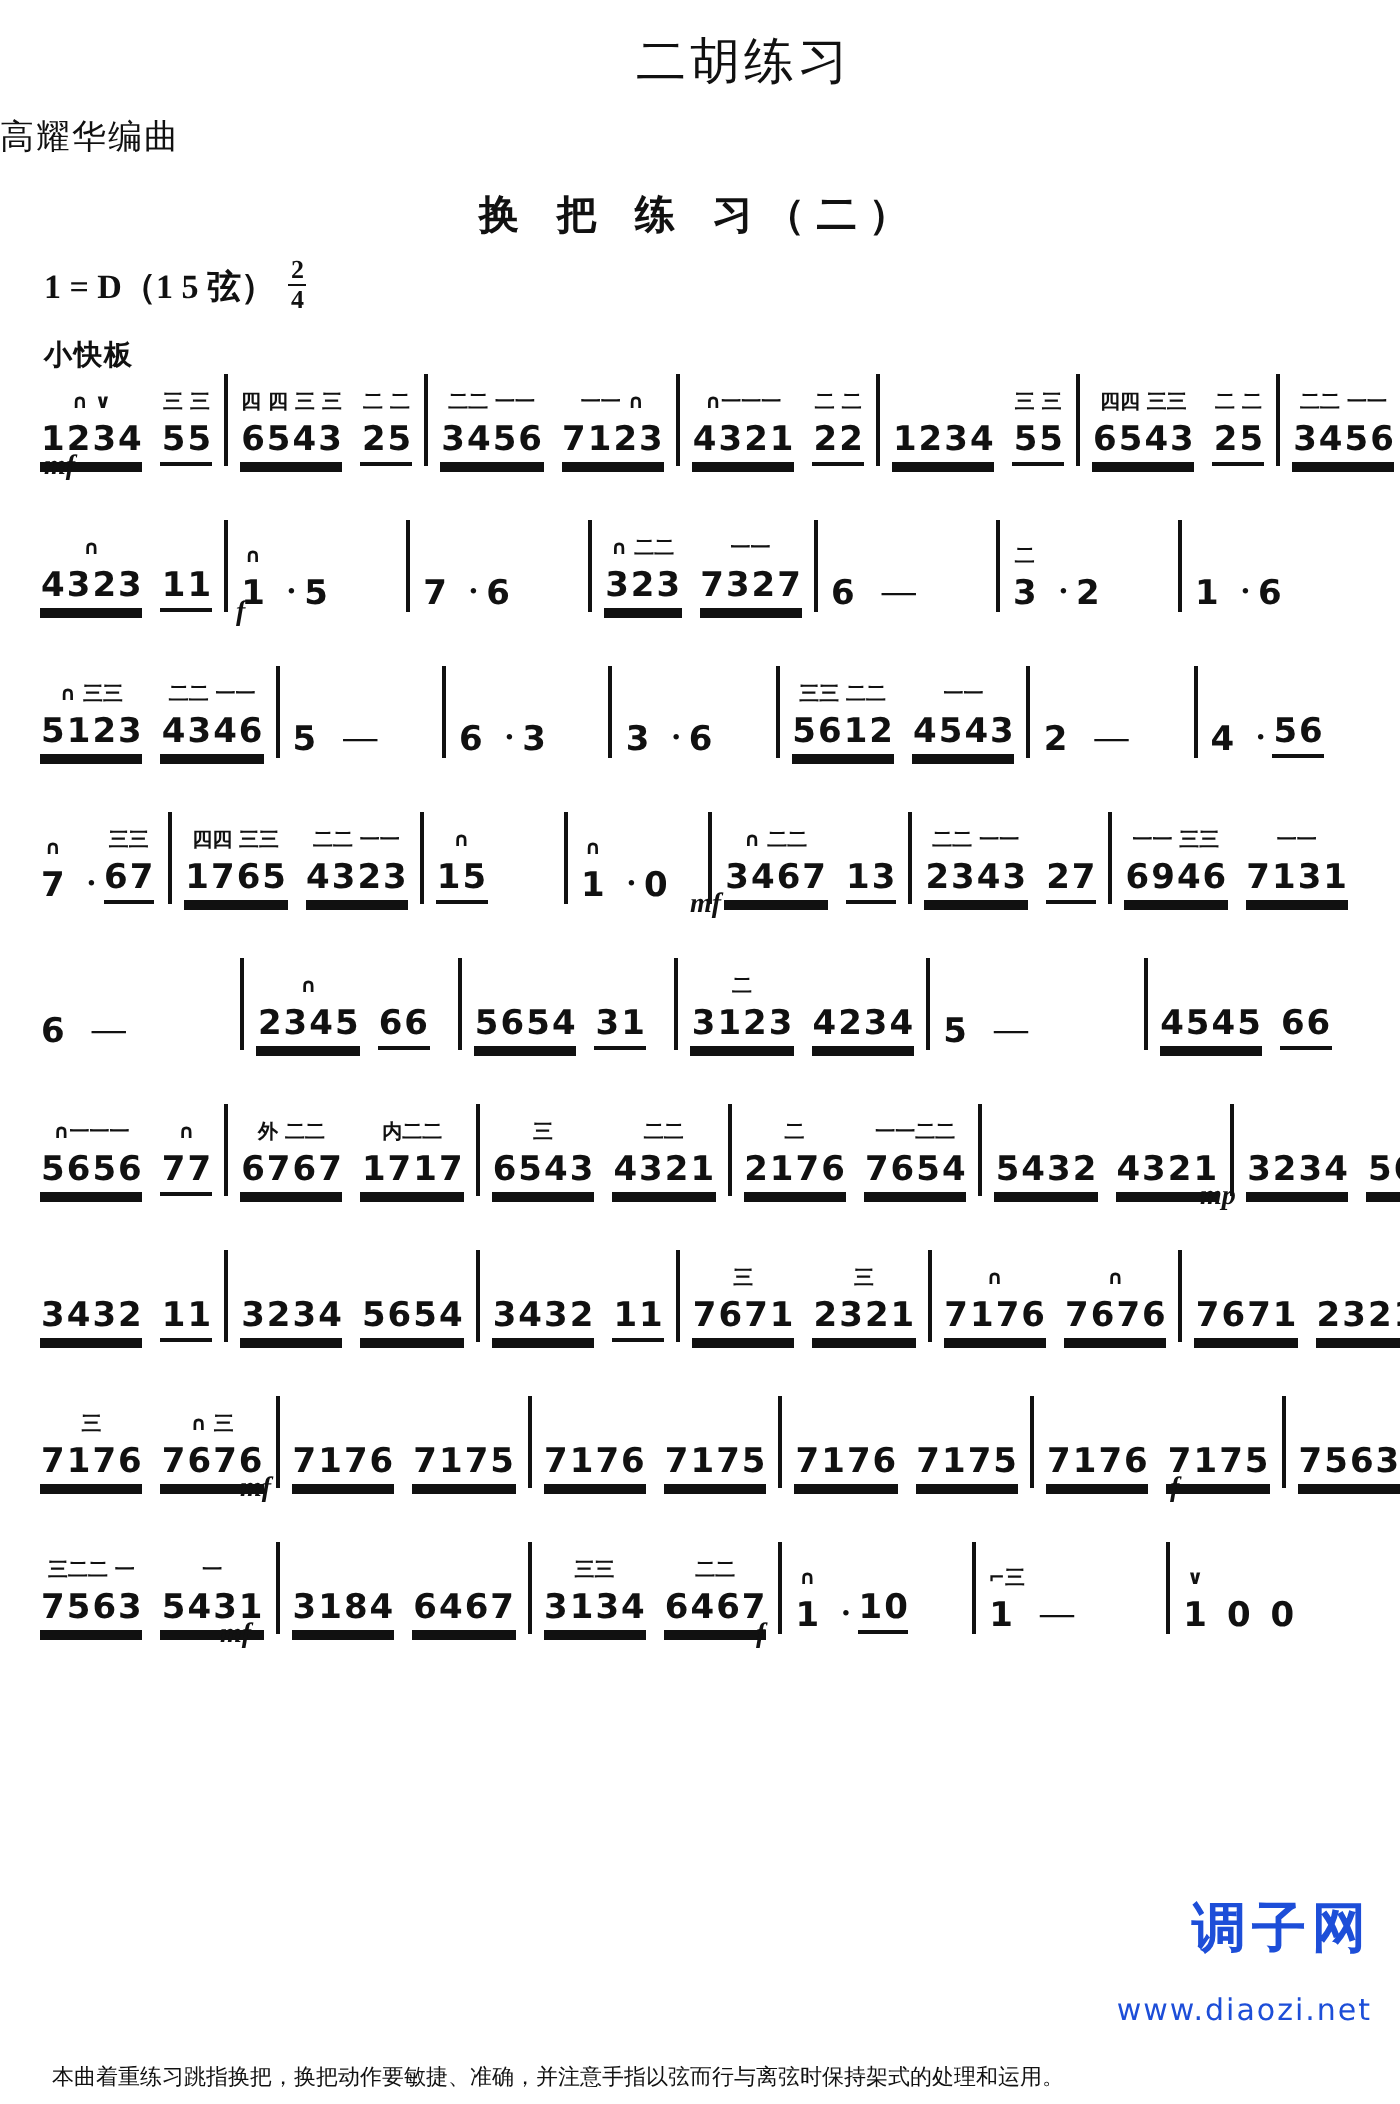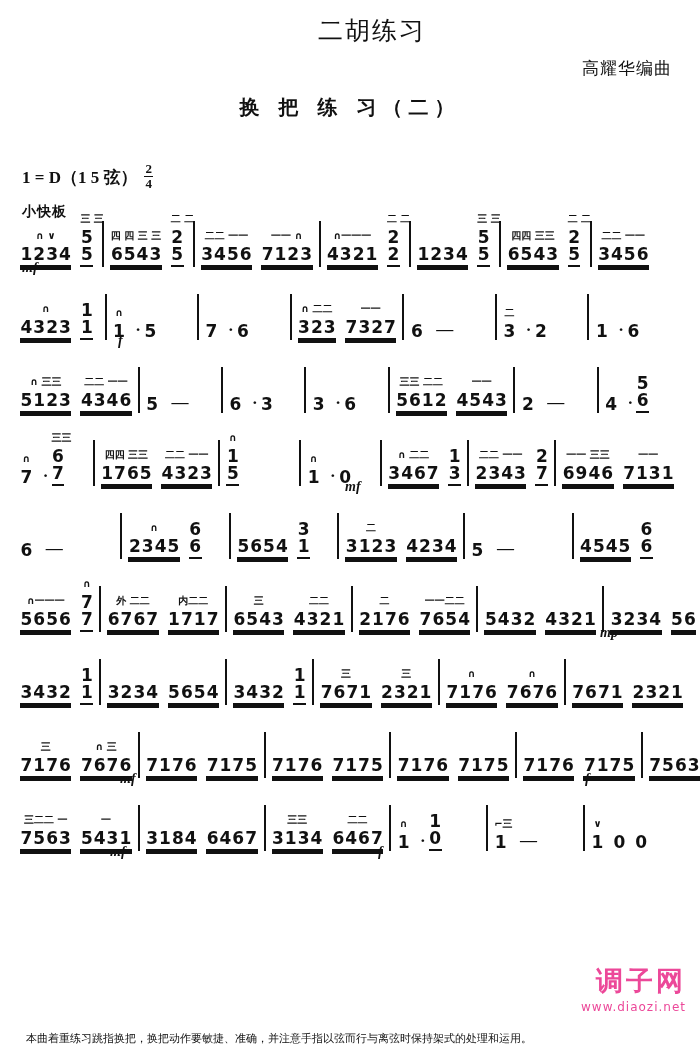--- a/index.html
+++ b/index.html
@@ -20,37 +20,37 @@
   .title{
     text-align:center;
     font-size:25px;
     letter-spacing:2px;
     font-family:"DejaVu Sans", sans-serif;
     font-weight:400;
     margin-top:14px;
     margin-left:44px;
   }
   .composer{
-    text-align:right;
+    text-align:left;
     padding-right:28px;
     font-size:17px;
     font-family:"DejaVu Sans", sans-serif;
     margin-top:10px;
     letter-spacing:1px;
   }
   .subtitle{
     text-align:center;
     font-size:20px;
     font-family:"DejaVu Sans", sans-serif;
     font-weight:700;
     letter-spacing:6px;
     margin-top:14px;
   }
   .keyline{
-    margin-top:42px;
+    margin-top:8px;
     padding-left:22px;
     font-size:17px;
     font-family:"Liberation Serif", serif;
     display:flex;
     align-items:center;
     gap:2px;
   }
   .keyline .k{font-weight:700;}
   .frac{
     display:inline-block;
@@ -107,21 +107,21 @@
   }
   .grp:last-child{margin-right:0;}
   .n{
     position:relative;
     font-size:17px;
     line-height:17px;
     letter-spacing:0px;
     padding:0 0.5px;
   }
   
-  .beam1{border-bottom:2px solid #111;padding-bottom:2px;flex-direction:column;}
+  .beam1{border-bottom:2px solid #111;padding-bottom:2px;}
   .beam2{box-shadow:0 3px 0 0 #111;border-bottom:2px solid #111;padding-bottom:2px;}
   .dur-dot{
     font-size:17px;font-weight:700;margin:0 3px 0 1px;
   }
   .dash{
     font-size:17px;font-weight:700;margin:0 4px;
   }
   
   .mark{
     position:absolute;
@@ -148,26 +148,26 @@
     font-size:11px;
     line-height:1.75;
     font-family:"DejaVu Sans", sans-serif;
     text-align:justify;
   }
   .watermark{
     position:absolute;
     right:14px;
     bottom:52px;
     text-align:right;
-    color:#ec4899;
+    color:#1d4ed8;
     font-family:"DejaVu Sans", sans-serif;
     pointer-events:none;
   }
   .watermark .wm1{font-size:27px;font-weight:700;letter-spacing:3px;}
-  .watermark .wm2{font-size:12px;letter-spacing:1px;margin-top:1px;text-align:right;}
+  .watermark .wm2{font-size:15px;letter-spacing:1px;margin-top:14px;text-align:right;}
 </style>
 </head>
 <body>
 
 <div class="page">
 
   <div class="title">二胡练习</div>
   <div class="composer">高耀华编曲</div>
   <div class="subtitle">换 把 练 习（二）</div>
 

